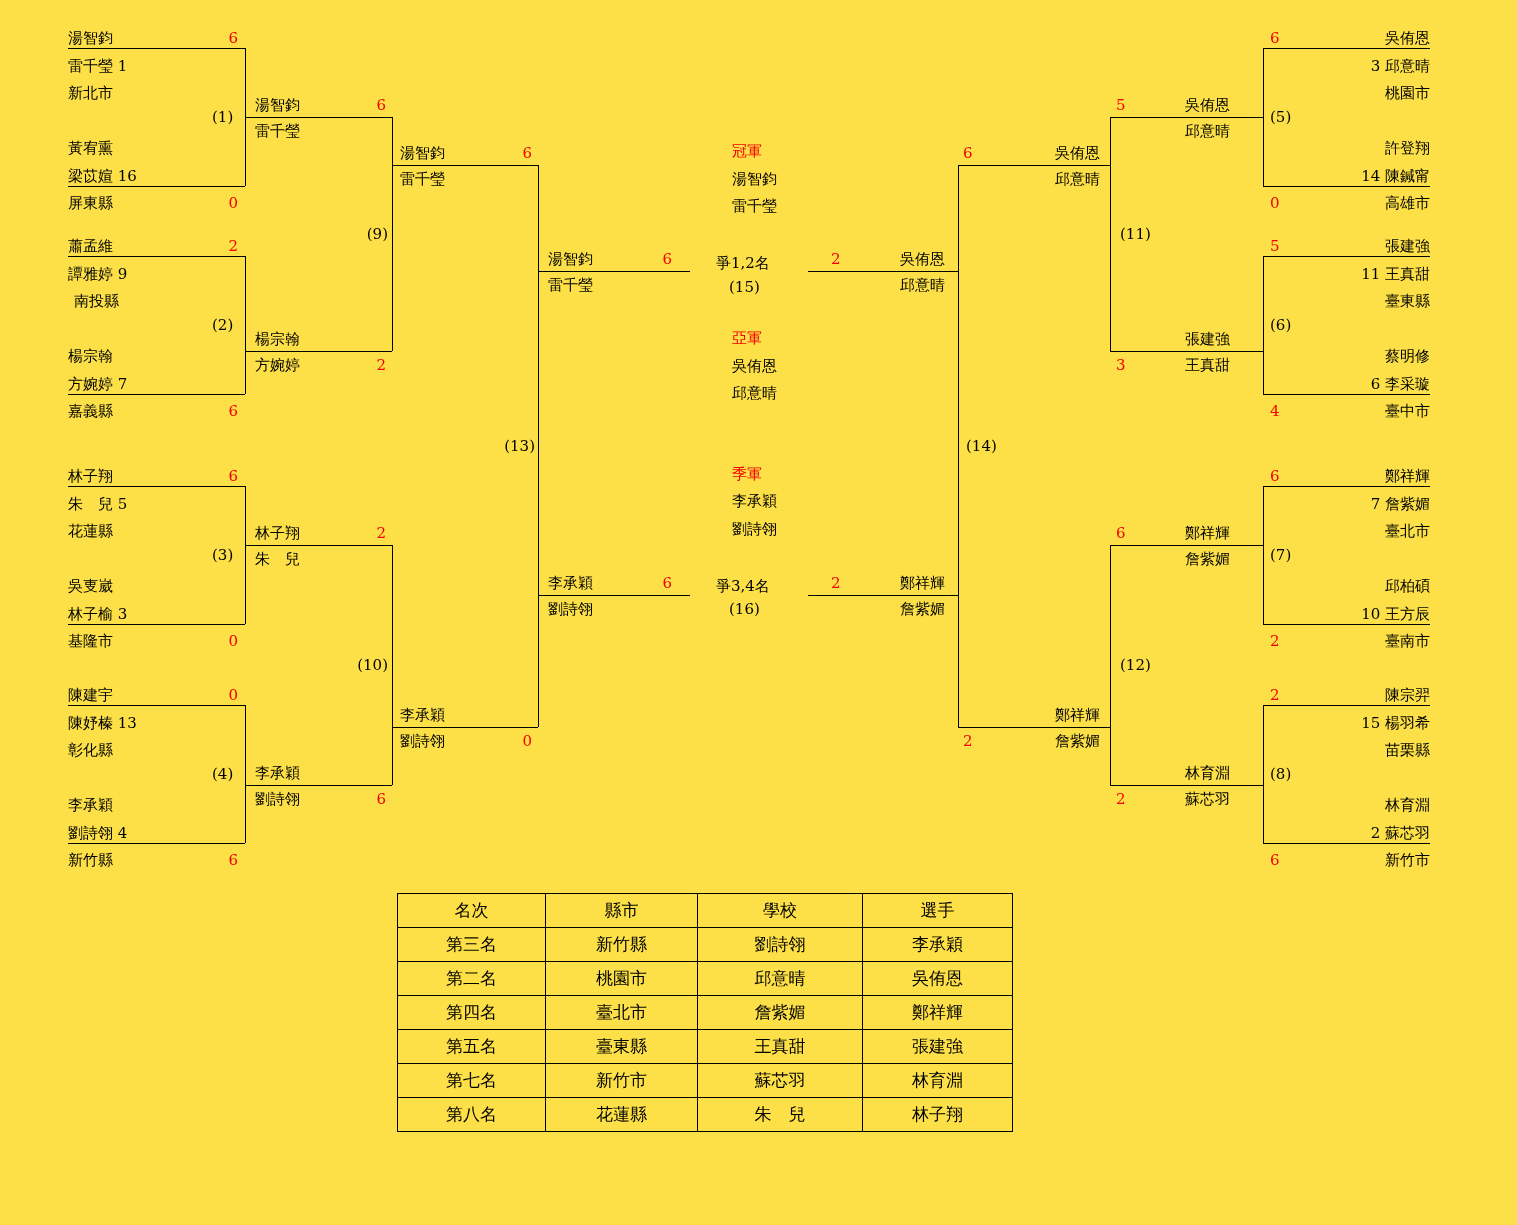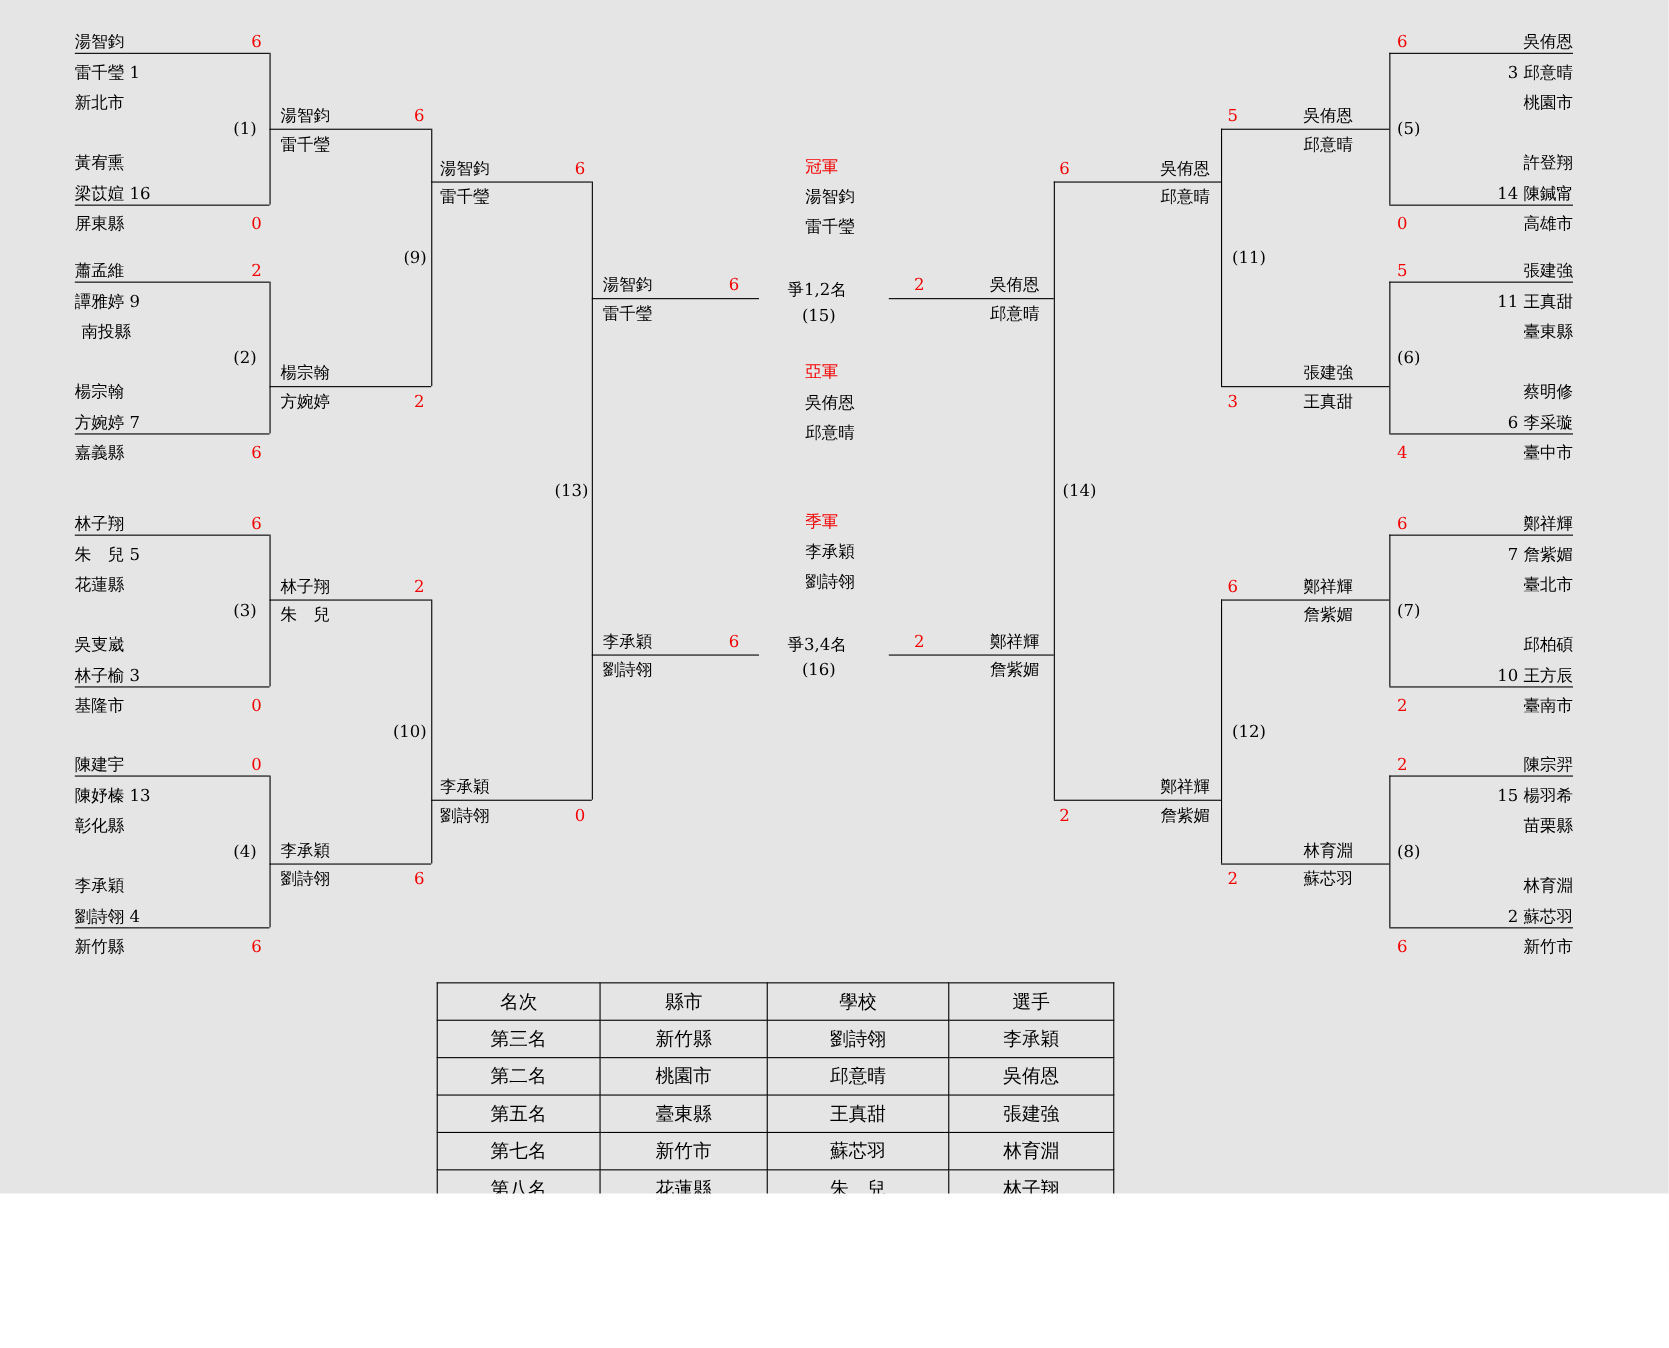--- a/index.html
+++ b/index.html
@@ -1,18 +1,18 @@
 <!DOCTYPE html>
 <html><head>
 <meta charset="utf-8">
 <style>
   * { margin:0; padding:0; box-sizing:border-box; }
   html,body { background:#fff; }
   body { width:1517px; height:1225px; font-family:"DejaVu Serif","Liberation Serif",serif; color:#000; }
-  #stage { position:relative; width:1517px; height:1085px; background:#e5e5e5; overflow:hidden; }
+  #stage { position:relative; width:1517px; height:1225px; background:#fde047; overflow:hidden; }
   .t { position:absolute; font-size:15px; line-height:20px; white-space:pre; }
   .red { color:#f30000; }
   .hl { position:absolute; height:0; border-top:1px solid #000; }
   .vl { position:absolute; width:0; border-left:1px solid #000; }
   #standings { position:absolute; left:397px; top:893px; border-collapse:collapse; table-layout:fixed; }
   #standings th, #standings td {
     border:1px solid #000; height:34px; text-align:center; vertical-align:middle;
     font-size:17px; font-weight:normal; padding:0; white-space:pre;
   }
 </style>
@@ -252,20 +252,26 @@
         <td>劉詩翎</td>
         <td>李承穎</td>
       </tr>
       <tr>
         <td>第二名</td>
         <td>桃園市</td>
         <td>邱意晴</td>
         <td>吳侑恩</td>
       </tr>
       <tr>
+        <td>第四名</td>
+        <td>臺北市</td>
+        <td>詹紫媚</td>
+        <td>鄭祥輝</td>
+      </tr>
+      <tr>
         <td>第五名</td>
         <td>臺東縣</td>
         <td>王真甜</td>
         <td>張建強</td>
       </tr>
       <tr>
         <td>第七名</td>
         <td>新竹市</td>
         <td>蘇芯羽</td>
         <td>林育淵</td>

